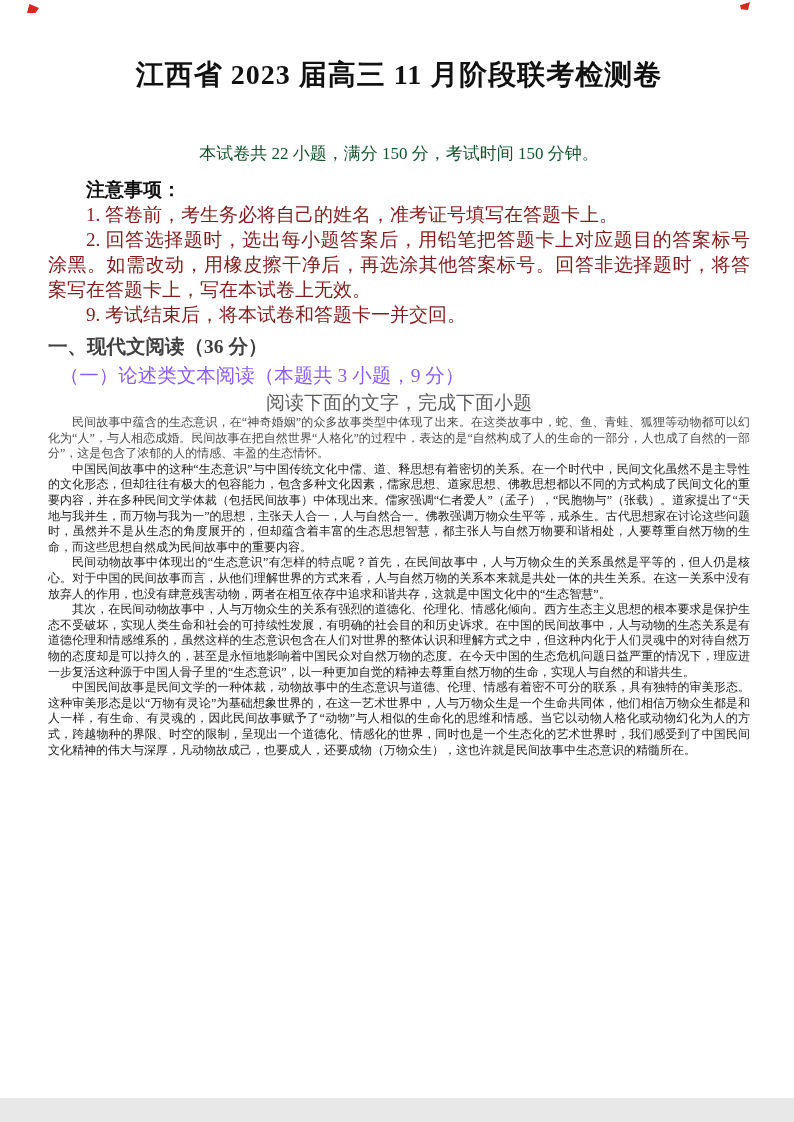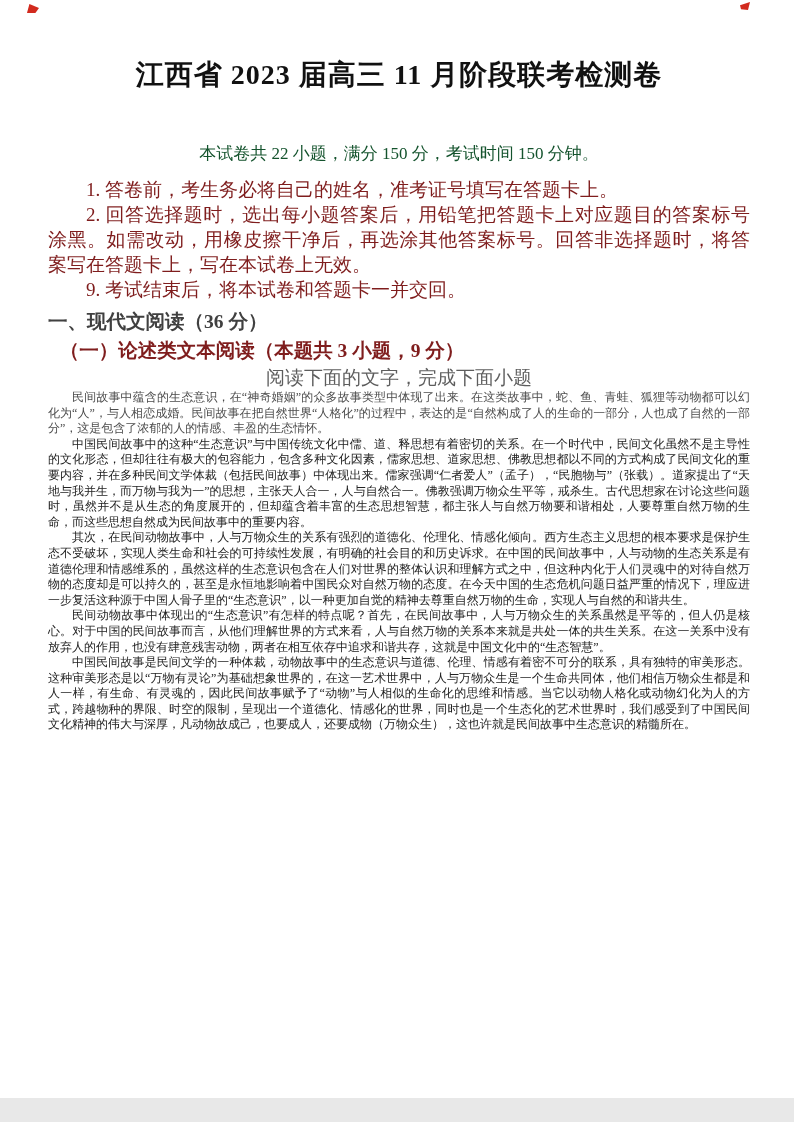--- a/index.html
+++ b/index.html
@@ -51,22 +51,22 @@
   }
   .section-heading {
     font-size: 19.5px;
     font-weight: 700;
     color: #404040;
     line-height: 1.45;
     margin-top: 6px;
   }
   .subsection-heading {
     font-size: 19.5px;
-    font-weight: 700;
-    color: #7f1d1d;
+    font-weight: 400;
+    color: #8b5cf6;
     line-height: 1.45;
     text-indent: 0.6em;
   }
   p.instruction {
     margin: 0;
     font-size: 19px;
     line-height: 1.32;
     color: #5d5d5d; 
     text-align: center;
   }
@@ -103,32 +103,33 @@
   <span class="red-mark left"></span>
   <span class="red-mark right"></span>
 
   <div class="content">
 
     <h1 class="title">江西省 2023 届高三 11 月阶段联考检测卷</h1>
 
     <div class="subtitle">本试卷共 22 小题，满分 150 分，考试时间 150 分钟。</div>
 
     <div class="notice">
+      <div class="notice-heading">注意事项：</div>
       <p class="notice-item">1. 答卷前，考生务必将自己的姓名，准考证号填写在答题卡上。</p>
       <p class="notice-item">2. 回答选择题时，选出每小题答案后，用铅笔把答题卡上对应题目的答案标号涂黑。如需改动，用橡皮擦干净后，再选涂其他答案标号。回答非选择题时，将答案写在答题卡上，写在本试卷上无效。</p>
       <p class="notice-item">9. 考试结束后，将本试卷和答题卡一并交回。</p>
     </div>
 
     <div class="section-heading">一、现代文阅读（36 分）</div>
     <div class="subsection-heading">（一）论述类文本阅读（本题共 3 小题，9 分）</div>
     <p class="instruction">阅读下面的文字，完成下面小题</p>
 
     <div class="passage">
       <p class="passage-para faded">民间故事中蕴含的生态意识，在“神奇婚姻”的众多故事类型中体现了出来。在这类故事中，蛇、鱼、青蛙、狐狸等动物都可以幻化为“人”，与人相恋成婚。民间故事在把自然世界“人格化”的过程中，表达的是“自然构成了人的生命的一部分，人也成了自然的一部分”，这是包含了浓郁的人的情感、丰盈的生态情怀。</p>
       <p class="passage-para">中国民间故事中的这种“生态意识”与中国传统文化中儒、道、释思想有着密切的关系。在一个时代中，民间文化虽然不是主导性的文化形态，但却往往有极大的包容能力，包含多种文化因素，儒家思想、道家思想、佛教思想都以不同的方式构成了民间文化的重要内容，并在多种民间文学体裁（包括民间故事）中体现出来。儒家强调“仁者爱人”（孟子），“民胞物与”（张载）。道家提出了“天地与我并生，而万物与我为一”的思想，主张天人合一，人与自然合一。佛教强调万物众生平等，戒杀生。古代思想家在讨论这些问题时，虽然并不是从生态的角度展开的，但却蕴含着丰富的生态思想智慧，都主张人与自然万物要和谐相处，人要尊重自然万物的生命，而这些思想自然成为民间故事中的重要内容。</p>
+      <p class="passage-para">民间动物故事中体现出的“生态意识”有怎样的特点呢？首先，在民间故事中，人与万物众生的关系虽然是平等的，但人仍是核心。对于中国的民间故事而言，从他们理解世界的方式来看，人与自然万物的关系本来就是共处一体的共生关系。在这一关系中没有放弃人的作用，也没有肆意残害动物，两者在相互依存中追求和谐共存，这就是中国文化中的“生态智慧”。</p>
       <p class="passage-para">其次，在民间动物故事中，人与万物众生的关系有强烈的道德化、伦理化、情感化倾向。西方生态主义思想的根本要求是保护生态不受破坏，实现人类生命和社会的可持续性发展，有明确的社会目的和历史诉求。在中国的民间故事中，人与动物的生态关系是有道德伦理和情感维系的，虽然这样的生态意识包含在人们对世界的整体认识和理解方式之中，但这种内化于人们灵魂中的对待自然万物的态度却是可以持久的，甚至是永恒地影响着中国民众对自然万物的态度。在今天中国的生态危机问题日益严重的情况下，理应进一步复活这种源于中国人骨子里的“生态意识”，以一种更加自觉的精神去尊重自然万物的生命，实现人与自然的和谐共生。</p>
-      <p class="passage-para">民间动物故事中体现出的“生态意识”有怎样的特点呢？首先，在民间故事中，人与万物众生的关系虽然是平等的，但人仍是核心。对于中国的民间故事而言，从他们理解世界的方式来看，人与自然万物的关系本来就是共处一体的共生关系。在这一关系中没有放弃人的作用，也没有肆意残害动物，两者在相互依存中追求和谐共存，这就是中国文化中的“生态智慧”。</p>
       <p class="passage-para">中国民间故事是民间文学的一种体裁，动物故事中的生态意识与道德、伦理、情感有着密不可分的联系，具有独特的审美形态。这种审美形态是以“万物有灵论”为基础想象世界的，在这一艺术世界中，人与万物众生是一个生命共同体，他们相信万物众生都是和人一样，有生命、有灵魂的，因此民间故事赋予了“动物”与人相似的生命化的思维和情感。当它以动物人格化或动物幻化为人的方式，跨越物种的界限、时空的限制，呈现出一个道德化、情感化的世界，同时也是一个生态化的艺术世界时，我们感受到了中国民间文化精神的伟大与深厚，凡动物故成己，也要成人，还要成物（万物众生），这也许就是民间故事中生态意识的精髓所在。</p>
 
     </div>
 
   </div>
 </div>
 
 </body></html>

